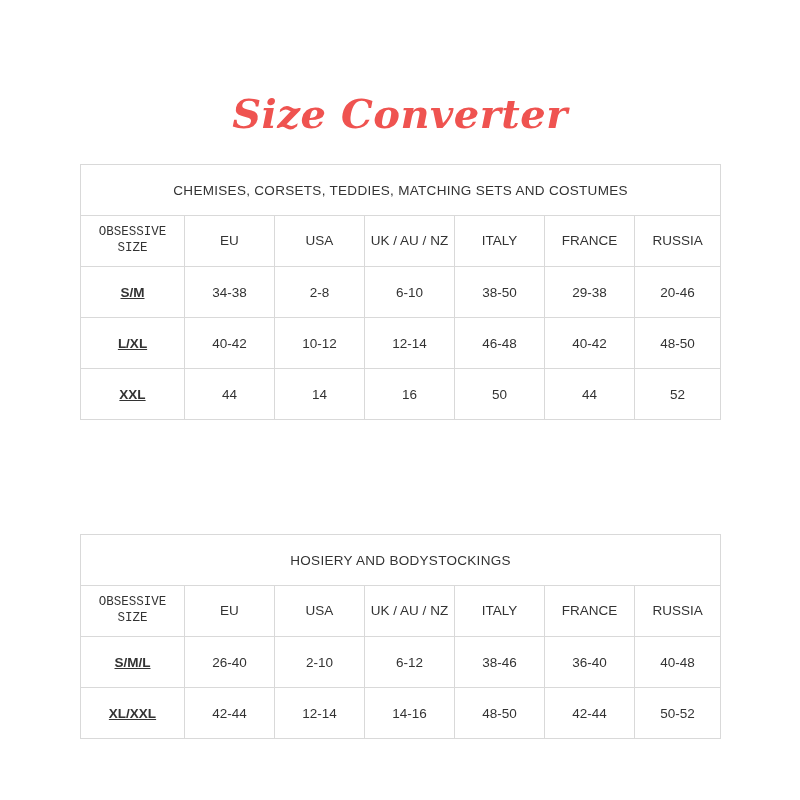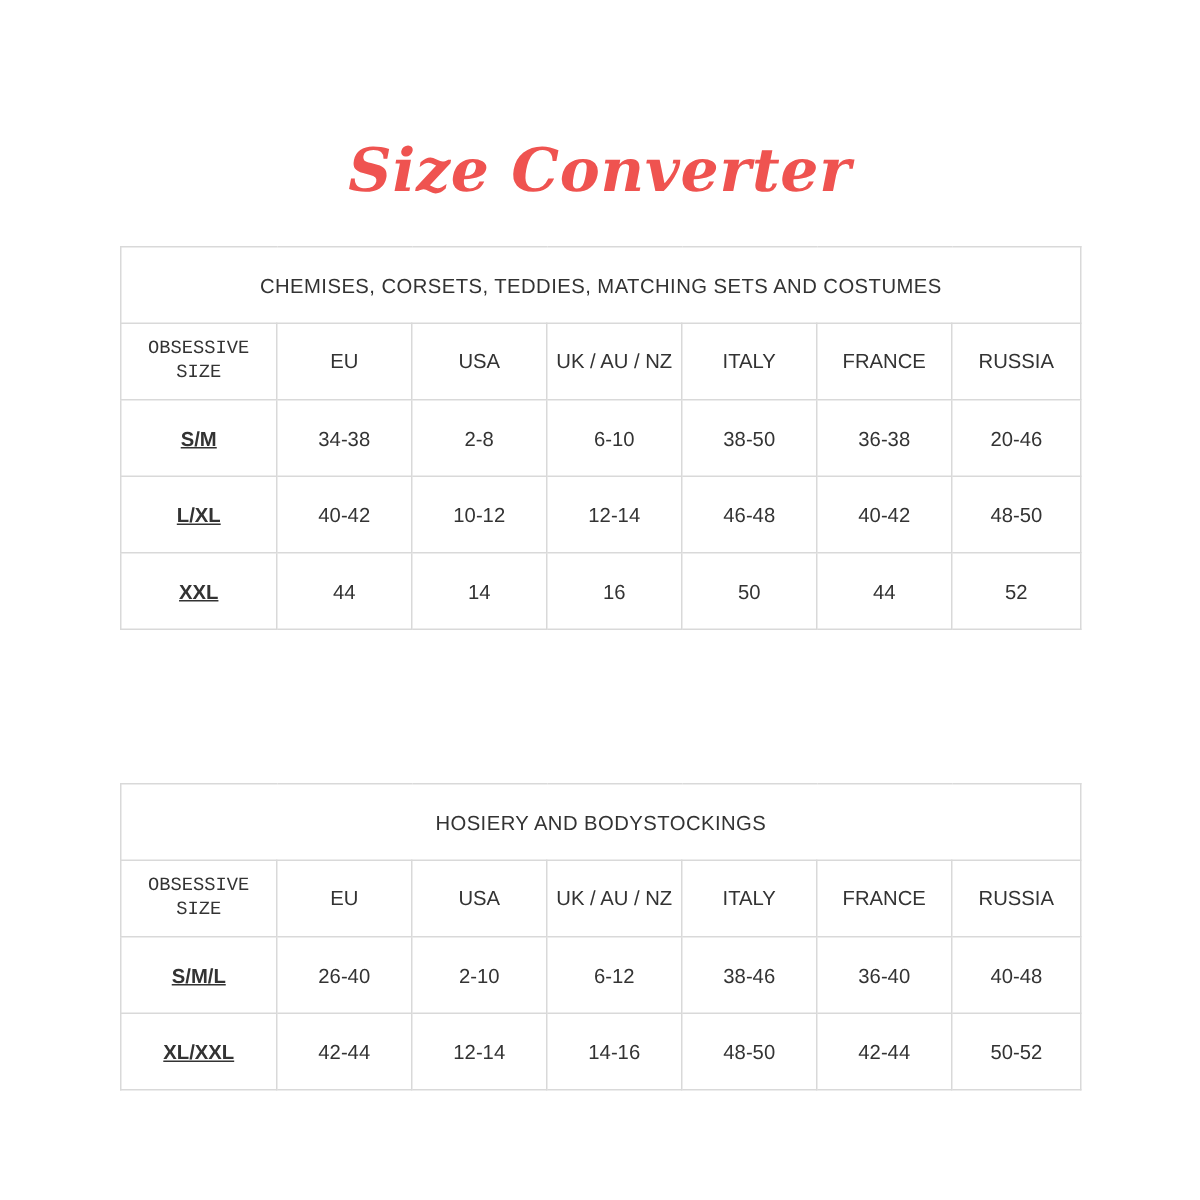--- a/index.html
+++ b/index.html
@@ -32,21 +32,21 @@
     margin: 0;
     padding-top: 92px;
     line-height: 1.1;
   }
   .table-block {
     margin-top: 28px;
   }
   table.size-table {
     border-collapse: collapse;
     width: 640px;
-    margin: 4px auto;
+    margin: 16px auto;
     table-layout: fixed;
   }
   table.size-table td,
   table.size-table th {
     border: 1px solid #d9d9d9;
     text-align: center;
     vertical-align: middle;
     font-size: 13.5px;
     font-weight: normal;
     color: #333333;
@@ -116,21 +116,21 @@
           <th>ITALY</th>
           <th>FRANCE</th>
           <th>RUSSIA</th>
         </tr>
         <tr>
           <td class="rowlabel">S/M</td>
           <td>34-38</td>
           <td>2-8</td>
           <td>6-10</td>
           <td>38-50</td>
-          <td>36-38</td>
+          <td>29-38</td>
           <td>20-46</td>
         </tr>
         <tr>
           <td class="rowlabel">L/XL</td>
           <td>40-42</td>
           <td>10-12</td>
           <td>12-14</td>
           <td>46-48</td>
           <td>40-42</td>
           <td>48-50</td>

